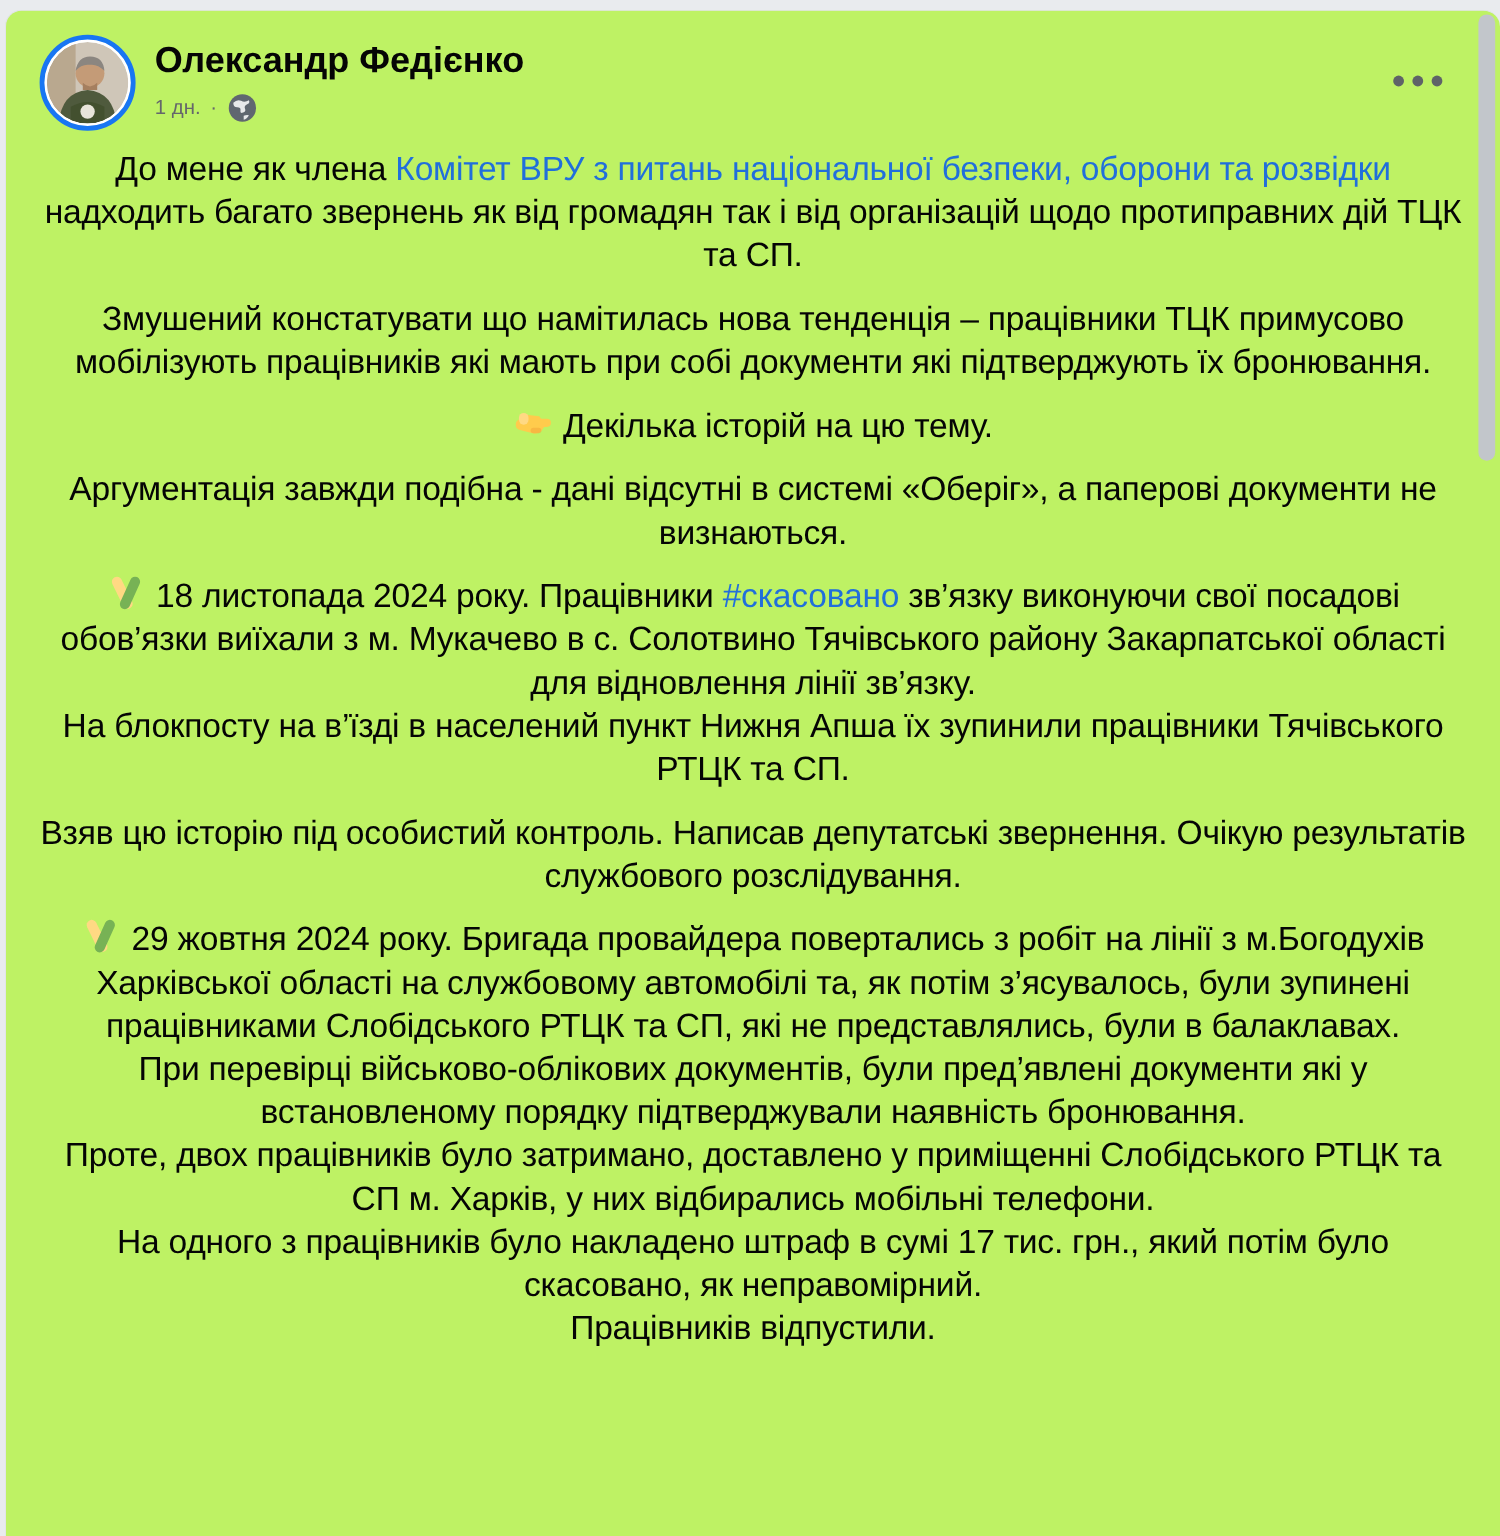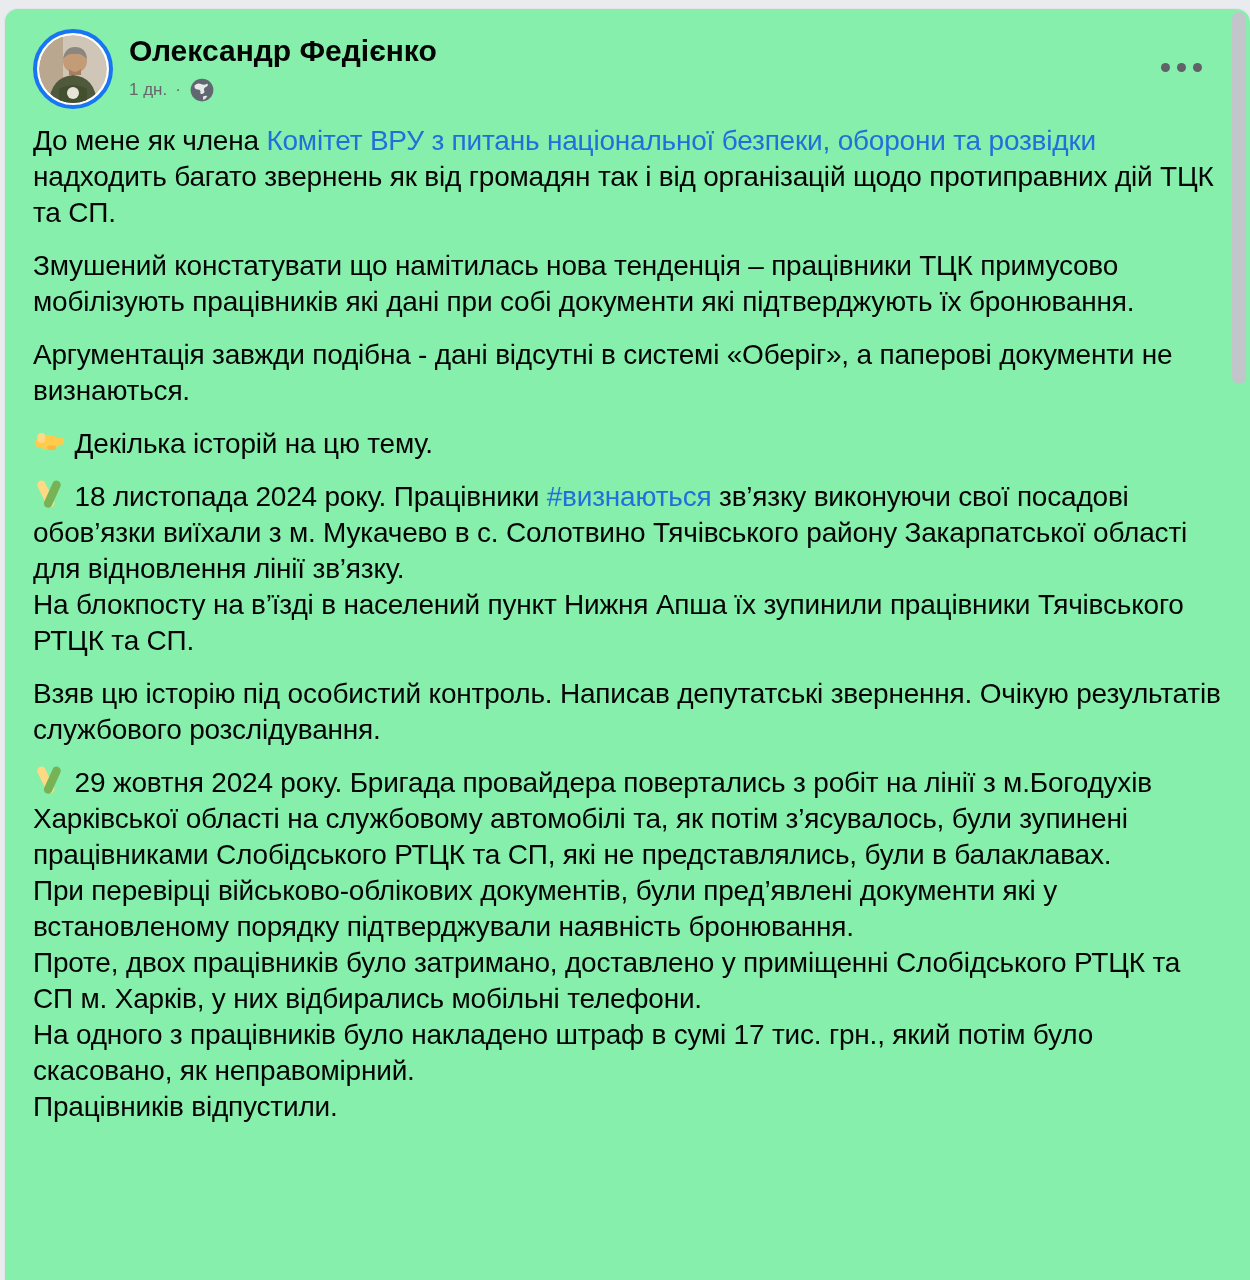--- a/index.html
+++ b/index.html
@@ -6,21 +6,21 @@
   html,body { width:1250px; height:1280px; overflow:hidden; }
   body {
     background:#e9ebee;
     font-family:"Liberation Sans", sans-serif;
     -webkit-font-smoothing:antialiased;
   }
   .card {
     position:absolute;
     left:4px; top:8px;
     width:1246px; height:1272px;
-    background:#86efac;
+    background:#bef264;
     border:1px solid #e2e4e8;
     border-bottom:none; border-right:none;
     border-radius:14px 14px 0 0;
     padding:20px 28px 0 28px;
     overflow:hidden;
   }
   
   .post-header { display:flex; align-items:flex-start; position:relative; margin-bottom:14px; }
   .avatar-ring {
     width:80px; height:80px; border-radius:50%;
@@ -35,21 +35,21 @@
   .meta-row .sep { margin:0 8px; }
   .globe { width:26px; height:26px; display:inline-block; }
   .menu-dots {
     position:absolute; right:10px; top:24px;
     display:flex; gap:7px; align-items:center;
     padding:10px; cursor:pointer; border-radius:50%;
   }
   .menu-dots i { width:9px; height:9px; border-radius:50%; background:#5f6368; display:block; }
   
   .post-body { color:#050505; font-size:28px; line-height:36px; letter-spacing:-0.2px; }
-  .post-paragraph { margin-bottom:17px; }
+  .post-paragraph { margin-bottom:17px;text-align:center; }
   .entity-link { color:#216fdb; text-decoration:none; font-weight:500; }
   .hashtag-link { color:#216fdb; text-decoration:none; }
   .emoji { display:inline-block; width:32px; height:32px; vertical-align:-5px; margin-right:2px; }
   .emoji svg { width:100%; height:100%; display:block; }
   
   .scrollbar-thumb {
     position:absolute; right:4px; top:12px;
     width:14px; height:372px;
     background:#c2c6cb; border-radius:8px;
   }
@@ -95,32 +95,32 @@
     </div>
     <div class="menu-dots">
       <i></i>
       <i></i>
       <i></i>
     </div>
   </div>
 
   <div class="post-body" id="post-content">
       <div class="post-paragraph">До мене як члена <a href="#" class="entity-link">Комітет ВРУ з питань національної безпеки, оборони та розвідки</a> надходить багато звернень як від громадян так і від організацій щодо протиправних дій ТЦК та СП.</div>
-      <div class="post-paragraph">Змушений констатувати що намітилась нова тенденція – працівники ТЦК примусово мобілізують працівників які дані при собі документи які підтверджують їх бронювання.</div>
-      <div class="post-paragraph">Аргументація завжди подібна - дані відсутні в системі «Оберіг», а паперові документи не визнаються.</div>
+      <div class="post-paragraph">Змушений констатувати що намітилась нова тенденція – працівники ТЦК примусово мобілізують працівників які мають при собі документи які підтверджують їх бронювання.</div>
       <div class="post-paragraph"><span class="emoji"><svg viewBox="0 0 36 36">
             <path d="M6 14 q-4 1 -4 5 q0 4 4 5 l12 3 q6 1 8-2 l4-6 -6-8 -10-1 Z" fill="#ffcb4c"></path>
             <rect x="15" y="13.5" width="20" height="7.6" rx="3.8" fill="#ffcb4c"></rect>
             <rect x="5" y="8" width="9" height="11" rx="4.5" fill="#ffd983"></rect>
             <rect x="16" y="22" width="10" height="5" rx="2.5" fill="#f2a73b" opacity="0.55"></rect>
           </svg></span> Декілька історій на цю тему.</div>
+      <div class="post-paragraph">Аргументація завжди подібна - дані відсутні в системі «Оберіг», а паперові документи не визнаються.</div>
       <div class="post-paragraph"><span class="emoji"><svg viewBox="0 0 36 36">
             <path d="M9.5 6.5 L19.5 27" stroke="#ffd983" stroke-width="9.5" stroke-linecap="round" fill="none"></path>
             <path d="M26.5 6.5 L17 27.5" stroke="#77b255" stroke-width="9.5" stroke-linecap="round" fill="none"></path>
-          </svg></span> 18 листопада 2024 року. Працівники <a href="#" class="hashtag-link">#визнаються</a> зв’язку виконуючи свої посадові обов’язки виїхали з м. Мукачево в с. Солотвино Тячівського району Закарпатської області для відновлення лінії зв’язку.<br>На блокпосту на в’їзді в населений пункт Нижня Апша їх зупинили працівники Тячівського РТЦК та СП.</div>
+          </svg></span> 18 листопада 2024 року. Працівники <a href="#" class="hashtag-link">#скасовано</a> зв’язку виконуючи свої посадові обов’язки виїхали з м. Мукачево в с. Солотвино Тячівського району Закарпатської області для відновлення лінії зв’язку.<br>На блокпосту на в’їзді в населений пункт Нижня Апша їх зупинили працівники Тячівського РТЦК та СП.</div>
       <div class="post-paragraph">Взяв цю історію під особистий контроль. Написав депутатські звернення. Очікую результатів службового розслідування.</div>
       <div class="post-paragraph"><span class="emoji"><svg viewBox="0 0 36 36">
             <path d="M9.5 6.5 L19.5 27" stroke="#ffd983" stroke-width="9.5" stroke-linecap="round" fill="none"></path>
             <path d="M26.5 6.5 L17 27.5" stroke="#77b255" stroke-width="9.5" stroke-linecap="round" fill="none"></path>
           </svg></span> 29 жовтня 2024 року. Бригада провайдера повертались з робіт на лінії з м.Богодухів Харківської області на службовому автомобілі та, як потім з’ясувалось, були зупинені працівниками Слобідського РТЦК та СП, які не представлялись, були в балаклавах.<br>При перевірці військово-облікових документів, були пред’явлені документи які у встановленому порядку підтверджували наявність бронювання.<br>Проте, двох працівників було затримано, доставлено у приміщенні Слобідського РТЦК та СП м. Харків, у них відбирались мобільні телефони.<br>На одного з працівників було накладено штраф в сумі 17 тис. грн., який потім було скасовано, як неправомірний.<br>Працівників відпустили.</div>
     </div>
 
 </div>
 
 <div class="scrollbar-thumb"></div>

